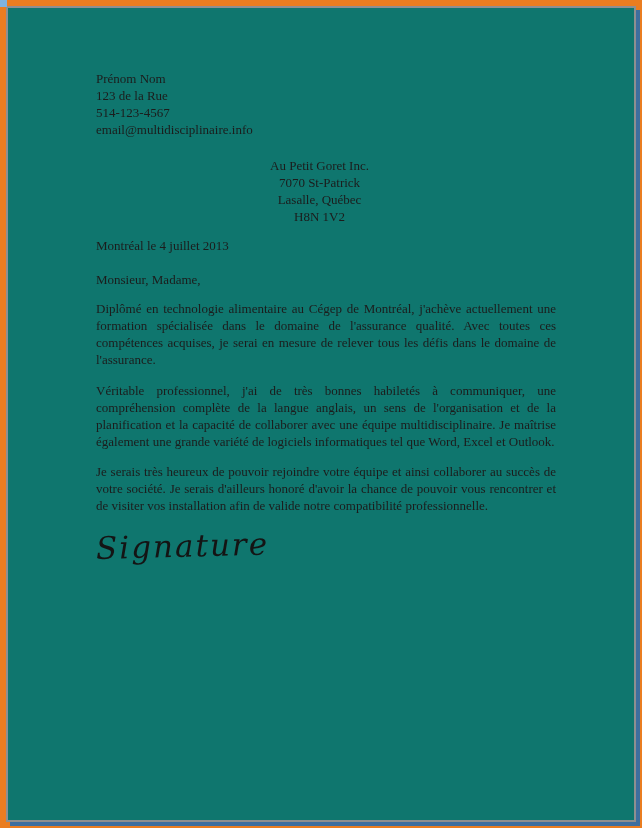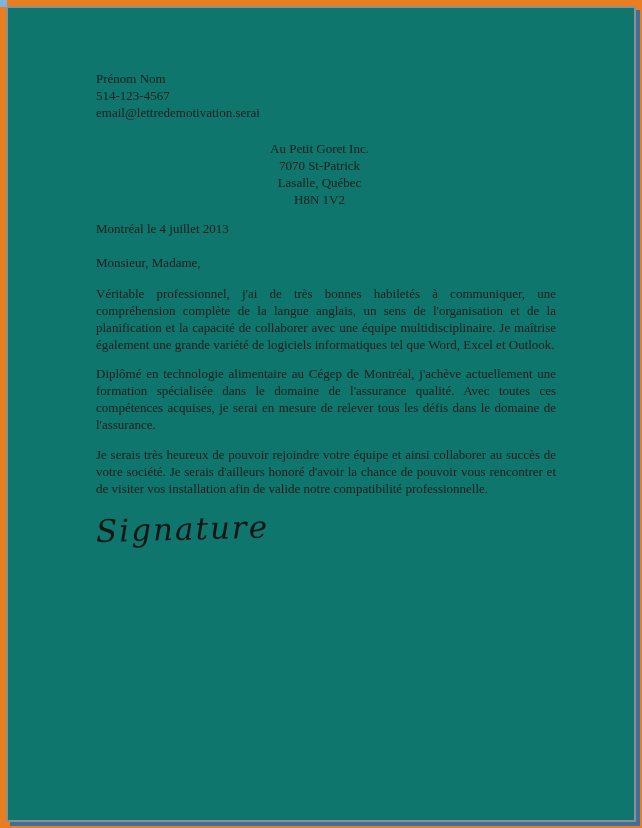--- a/index.html
+++ b/index.html
@@ -96,36 +96,37 @@
 <body>
 
 <div class="frame">
   <div class="handle"></div>
 
   <div class="page">
     <div class="content">
 
       <div class="sender-block">
         <div>Prénom Nom</div>
+        <div>123 de la Rue</div>
         <div>514-123-4567</div>
-        <div>email@lettredemotivation.serai</div>
+        <div>email@multidisciplinaire.info</div>
       </div>
 
       <div class="recipient-block">
         <div>Au Petit Goret Inc.</div>
         <div>7070 St-Patrick</div>
         <div>Lasalle, Québec</div>
         <div>H8N 1V2</div>
       </div>
 
       <div class="date-line">Montréal le 4 juillet 2013</div>
 
       <div class="salutation">Monsieur, Madame,</div>
 
+      <div class="paragraph p1">Diplômé en technologie alimentaire au Cégep de Montréal, j'achève actuellement une formation spécialisée  dans le domaine de l'assurance qualité. Avec toutes ces compétences acquises, je serai en mesure de relever tous les défis dans le domaine de l'assurance.</div>
       <div class="paragraph p2">Véritable professionnel, j'ai de très bonnes habiletés à communiquer, une compréhension complète de la langue anglais, un sens de l'organisation et de la planification et la capacité de collaborer avec une équipe multidisciplinaire. Je maîtrise également une grande variété de logiciels  informatiques  tel que Word, Excel et Outlook.</div>
-      <div class="paragraph p1">Diplômé en technologie alimentaire au Cégep de Montréal, j'achève actuellement une formation spécialisée  dans le domaine de l'assurance qualité. Avec toutes ces compétences acquises, je serai en mesure de relever tous les défis dans le domaine de l'assurance.</div>
       <div class="paragraph p3">Je serais très heureux de pouvoir rejoindre votre équipe et ainsi collaborer au succès de votre société. Je serais d'ailleurs honoré d'avoir la chance de pouvoir vous rencontrer et de visiter vos installation  afin de valide notre compatibilité  professionnelle.</div>
 
       <div class="signature">Signature</div>
 
     </div>
   </div>
 </div>
 
 </body></html>

